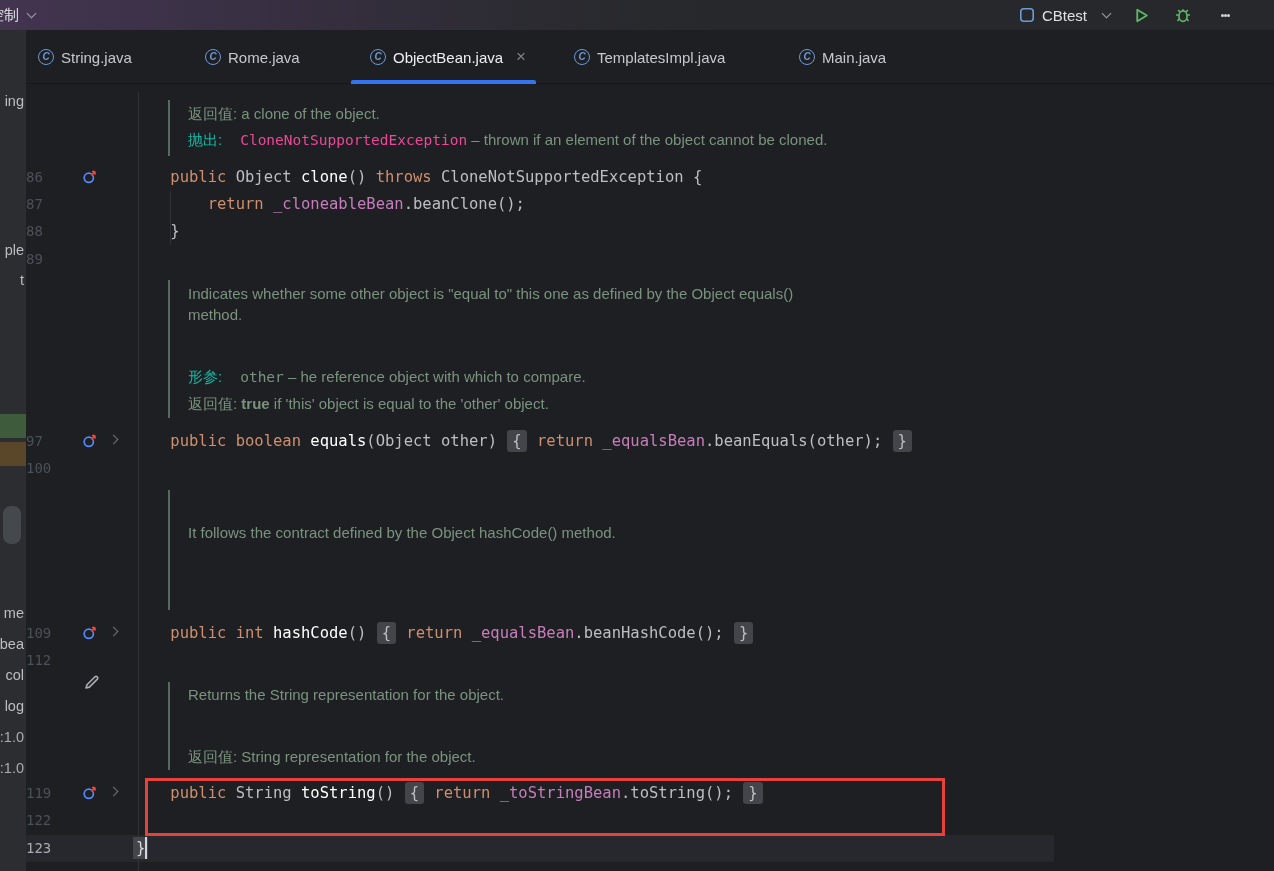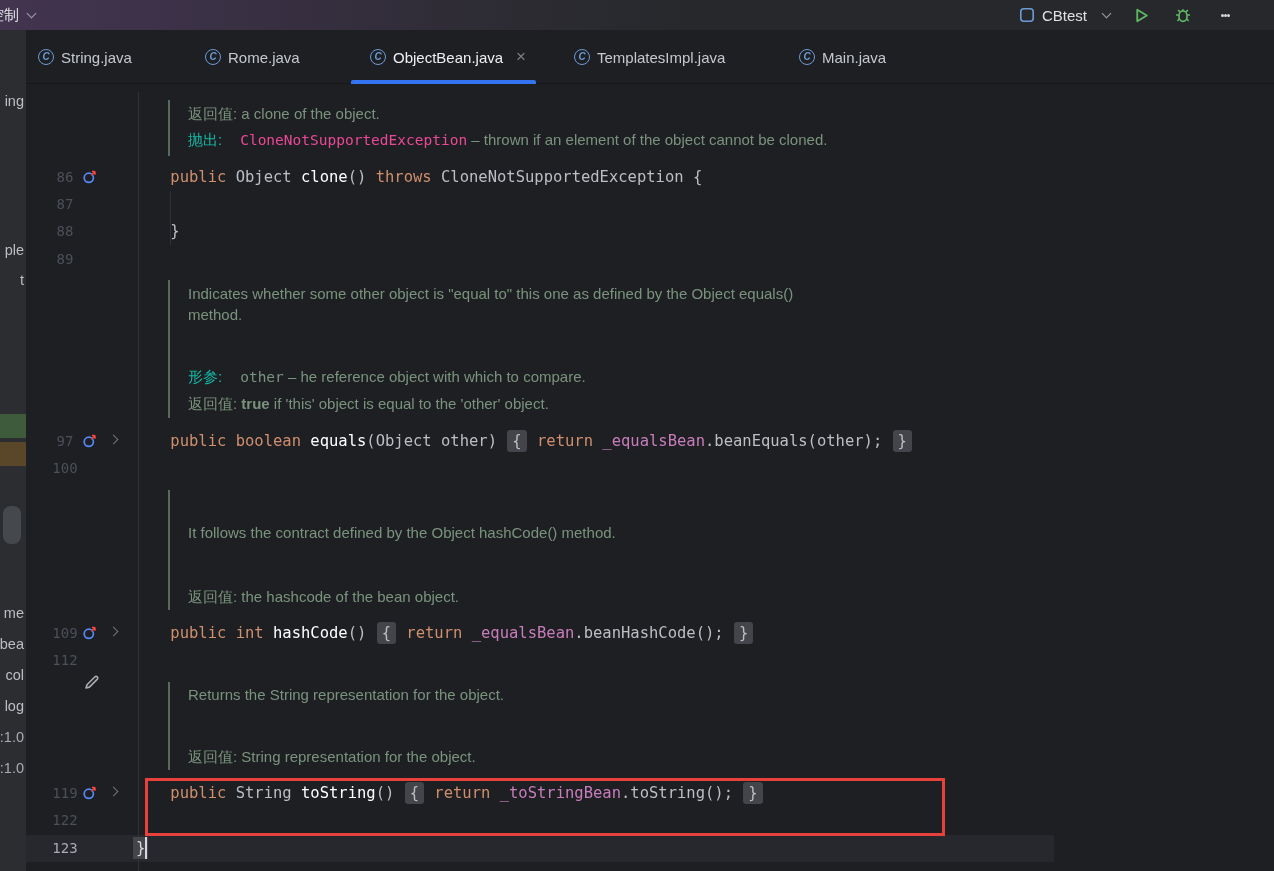--- a/index.html
+++ b/index.html
@@ -34,21 +34,21 @@
   .frag{position:absolute;right:2px;color:#BCBEC4;font-size:14.5px;white-space:nowrap;}
   .frag.dim{color:#A8ABB2;}
   .sel-green{position:absolute;left:0;top:384px;width:26px;height:24px;background:#3E5C3C;}
   .sel-brown{position:absolute;left:0;top:412px;width:26px;height:24px;background:#5A4628;}
   .panel-thumb{position:absolute;left:3px;top:476px;width:18px;height:38px;border-radius:8px;background:#45484D;}
 
   
   .editor{position:absolute;left:26px;top:92px;width:1028px;height:787px;background:#1E1F22;overflow:hidden;}
   .gutter-sep{position:absolute;left:112px;top:0;width:1px;height:787px;background:#2F3237;}
   .cur-line{position:absolute;left:0;top:743px;width:1248px;height:27px;background:#26282E;}
-  .gnum{position:absolute;left:0;width:78px;height:27px;line-height:27px;text-align:center;
+  .gnum{position:absolute;left:0;width:78px;height:27px;line-height:27px;text-align:left;
         font-family:"DejaVu Sans Mono","Liberation Mono",monospace;font-size:14px;color:#4B5059;}
   .gnum.active{color:#A9ABB2;}
   .gicon{position:absolute;left:56px;width:16px;height:16px;cursor:pointer;}
   .gchev{position:absolute;left:84px;width:12px;height:12px;cursor:pointer;}
   .gchev i{display:block;width:7px;height:7px;border-right:1.6px solid #6F737A;border-top:1.6px solid #6F737A;
            transform:rotate(45deg);margin-top:2px;}
   .codeline{position:absolute;left:107px;height:27px;line-height:27px;white-space:pre;
             font-family:"DejaVu Sans Mono","Liberation Mono",monospace;font-size:15.5px;color:#BCBEC4;}
   .indent-guide{position:absolute;left:144px;width:1px;background:#2E3135;}
 
@@ -170,20 +170,21 @@
 
     <div class="gnum" style="top:72px">86</div>
     <div class="gicon" style="top:77px">
       <svg width="16" height="16" viewBox="0 0 16 16">
         <circle cx="6.8" cy="8.8" r="4.6" fill="none" stroke="#548AF7" stroke-width="1.7"></circle>
         <path d="M9.4 6.2 L13 2.6 M13 2.6 H9.9 M13 2.6 V5.7" stroke="#F2453D" stroke-width="1.5" fill="none"></path>
       </svg>
     </div>
     <div class="codeline" style="top:72px"><span class="tok-def">    </span><span class="tok-kw">public </span><span class="tok-def">Object </span><span class="tok-fn">clone</span><span class="tok-def">() </span><span class="tok-kw">throws </span><span class="tok-def">CloneNotSupportedException {</span></div>
     <div class="gnum" style="top:99px">87</div>
+    <div class="codeline" style="top:99px"><span class="tok-def">        </span><span class="tok-kw">return </span><span class="tok-field">_cloneableBean</span><span class="tok-def">.beanClone();</span></div>
     <div class="gnum" style="top:126px">88</div>
     <div class="codeline" style="top:126px"><span class="tok-def">    }</span></div>
     <div class="gnum" style="top:154px">89</div>
 
     <div class="doc-rail" style="top:188px;height:138px"></div>
     <div class="docline" style="top:192px"><span class="tok-text">Indicates whether some other object is "equal to" this one as defined by the Object equals()</span></div>
     <div class="docline" style="top:213px"><span class="tok-text">method.</span></div>
     <div class="docline" style="top:275px"><span class="tok-labelw">形参:</span><span class="tok-mono">other</span><span class="tok-text"> – he reference object with which to compare.</span></div>
     <div class="docline" style="top:302px"><span class="tok-label">返回值:</span><span class="tok-text"> </span><span class="tok-bold">true</span><span class="tok-text"> if 'this' object is equal to the 'other' object.</span></div>
 
@@ -195,21 +196,20 @@
       </svg>
     </div>
     <div class="gchev" style="top:342px">
         <i></i>
       </div>
     <div class="codeline" style="top:336px"><span class="tok-def">    </span><span class="tok-kw">public </span><span class="tok-kw">boolean </span><span class="tok-fn">equals</span><span class="tok-def">(Object other) </span><span class="tok-fold">{</span><span class="tok-def"> </span><span class="tok-kw">return </span><span class="tok-field">_equalsBean</span><span class="tok-def">.beanEquals(other); </span><span class="tok-fold">}</span></div>
     <div class="gnum" style="top:363px">100</div>
 
     <div class="doc-rail" style="top:398px;height:120px"></div>
     <div class="docline" style="top:431px"><span class="tok-text">It follows the contract defined by the Object hashCode() method.</span></div>
-    <div class="docline" style="top:495px"><span class="tok-label">返回值:</span><span class="tok-text"> the hashcode of the bean object.</span></div>
 
     <div class="gnum" style="top:528px">109</div>
     <div class="gicon" style="top:533px">
       <svg width="16" height="16" viewBox="0 0 16 16">
         <circle cx="6.8" cy="8.8" r="4.6" fill="none" stroke="#548AF7" stroke-width="1.7"></circle>
         <path d="M9.4 6.2 L13 2.6 M13 2.6 H9.9 M13 2.6 V5.7" stroke="#F2453D" stroke-width="1.5" fill="none"></path>
       </svg>
     </div>
     <div class="gchev" style="top:534px">
         <i></i>

